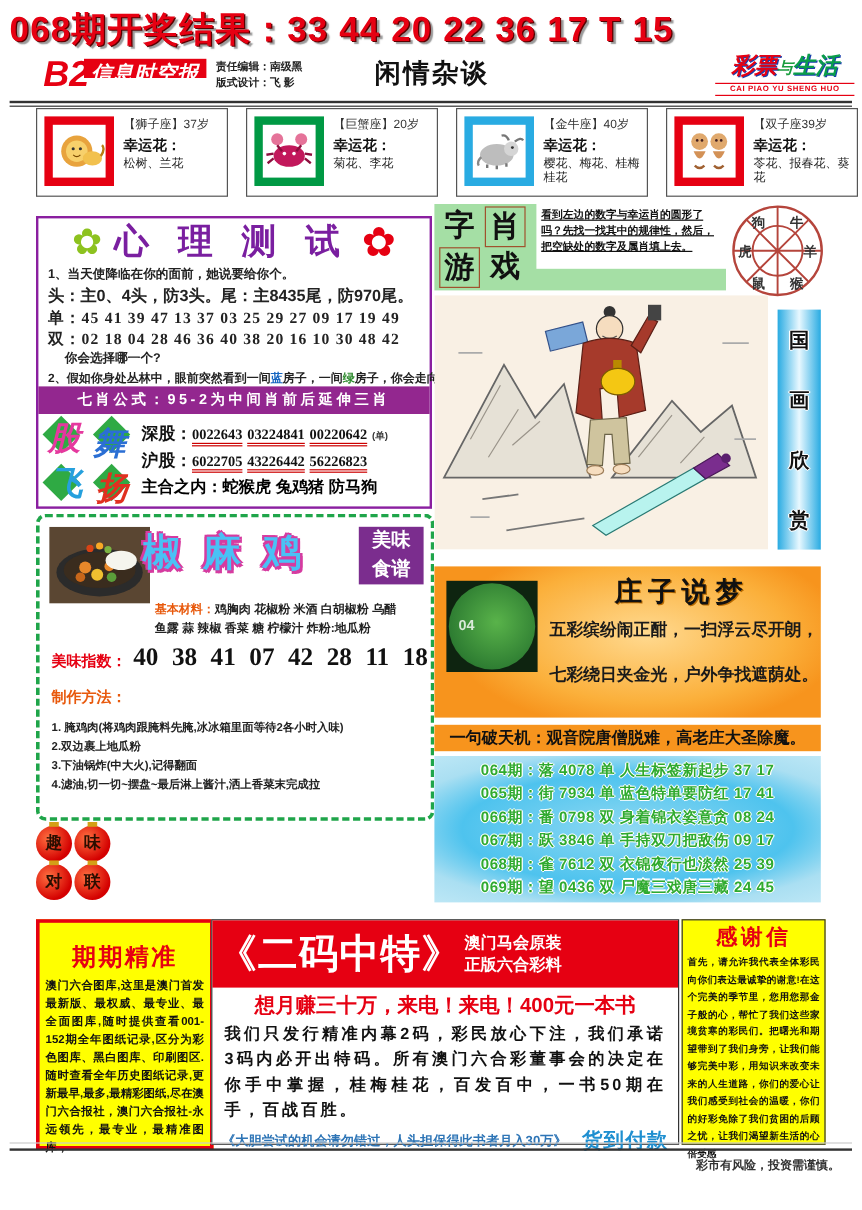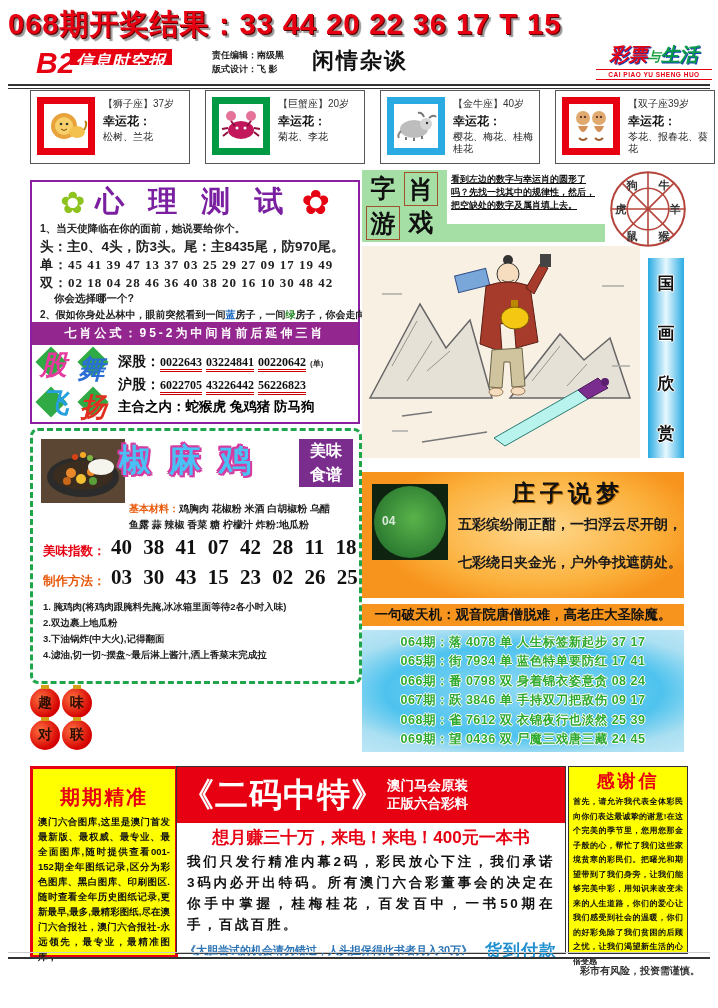--- a/index.html
+++ b/index.html
@@ -8,21 +8,21 @@
   .abs{position:absolute;}
 
   
   .draw-result{left:8px;top:5px;font-size:29px;font-weight:900;color:#e60012;
     text-shadow:1px 1px 0 #5a0000,3px 3px 1px #999;letter-spacing:1px;white-space:nowrap;}
 
   
   .b2{left:36px;top:46px;font-size:30px;font-weight:900;color:#e60012;font-style:italic;}
   .masthead{left:70px;top:49px;width:102px;height:16px;background:#e60012;color:#fff;
     font-size:17px;font-weight:900;font-style:italic;text-align:center;line-height:26px;letter-spacing:1px;}
-  .editor-lines{left:180px;top:48px;font-size:9px;font-weight:700;color:#222;line-height:14px;margin-left:32px;}
+  .editor-lines{left:180px;top:48px;font-size:9px;font-weight:700;color:#222;line-height:14px;}
   .section-title{left:280px;top:46px;width:160px;text-align:center;font-size:22px;font-weight:900;
     color:#111;font-family:"Liberation Serif","DejaVu Serif",serif;letter-spacing:2px;}
   .logo{left:596px;top:42px;width:116px;text-align:center;}
   .logo-cn{font-size:19px;font-weight:900;font-style:italic;white-space:nowrap;}
   .logo-cn .c1{color:#e60012;text-shadow:1px 1px 0 #1a3fae;}
   .logo-cn .c2{color:#1a9e3f;font-size:13px;}
   .logo-cn .c3{color:#0a9e4a;text-shadow:1px 1px 0 #1a3fae;}
   .logo-en{margin-top:1px;font-size:6.5px;font-weight:700;color:#e60012;letter-spacing:0.5px;
     border-top:1px solid #e60012;border-bottom:1px solid #e60012;padding:1px 0;}
   .hrule{left:8px;top:84px;width:702px;height:2px;border-top:2px solid #333;border-bottom:1px solid #333;}
@@ -306,21 +306,20 @@
       <div>美味</div>
       <div>食谱</div>
     </div>
     <div class="abs materials">
       <div><span class="lbl">基本材料：</span><span>鸡胸肉  花椒粉  米酒  白胡椒粉  乌醋</span></div>
       <div>鱼露  蒜  辣椒  香菜  糖  柠檬汁  炸粉:地瓜粉</div>
     </div>
     <div class="abs idx-label">美味指数：</div>
     <div class="abs mth-label">制作方法：</div>
     <div class="abs num-row num-row1">40 38 41 07 42 28 11 18</div>
-    <div class="abs num-row num-row2">03 30 43 15 23 02 26 25</div>
     <div class="abs steps">
       <div>1. 腌鸡肉(将鸡肉跟腌料先腌,冰冰箱里面等待2各小时入味)</div>
       <div>2.双边裹上地瓜粉</div>
       <div>3.下油锅炸(中大火),记得翻面</div>
       <div>4.滤油,切一切~摆盘~最后淋上酱汁,洒上香菜末完成拉</div>
     </div>
   </div>
 
   <div class="abs lanterns">
     <div class="lantern">

